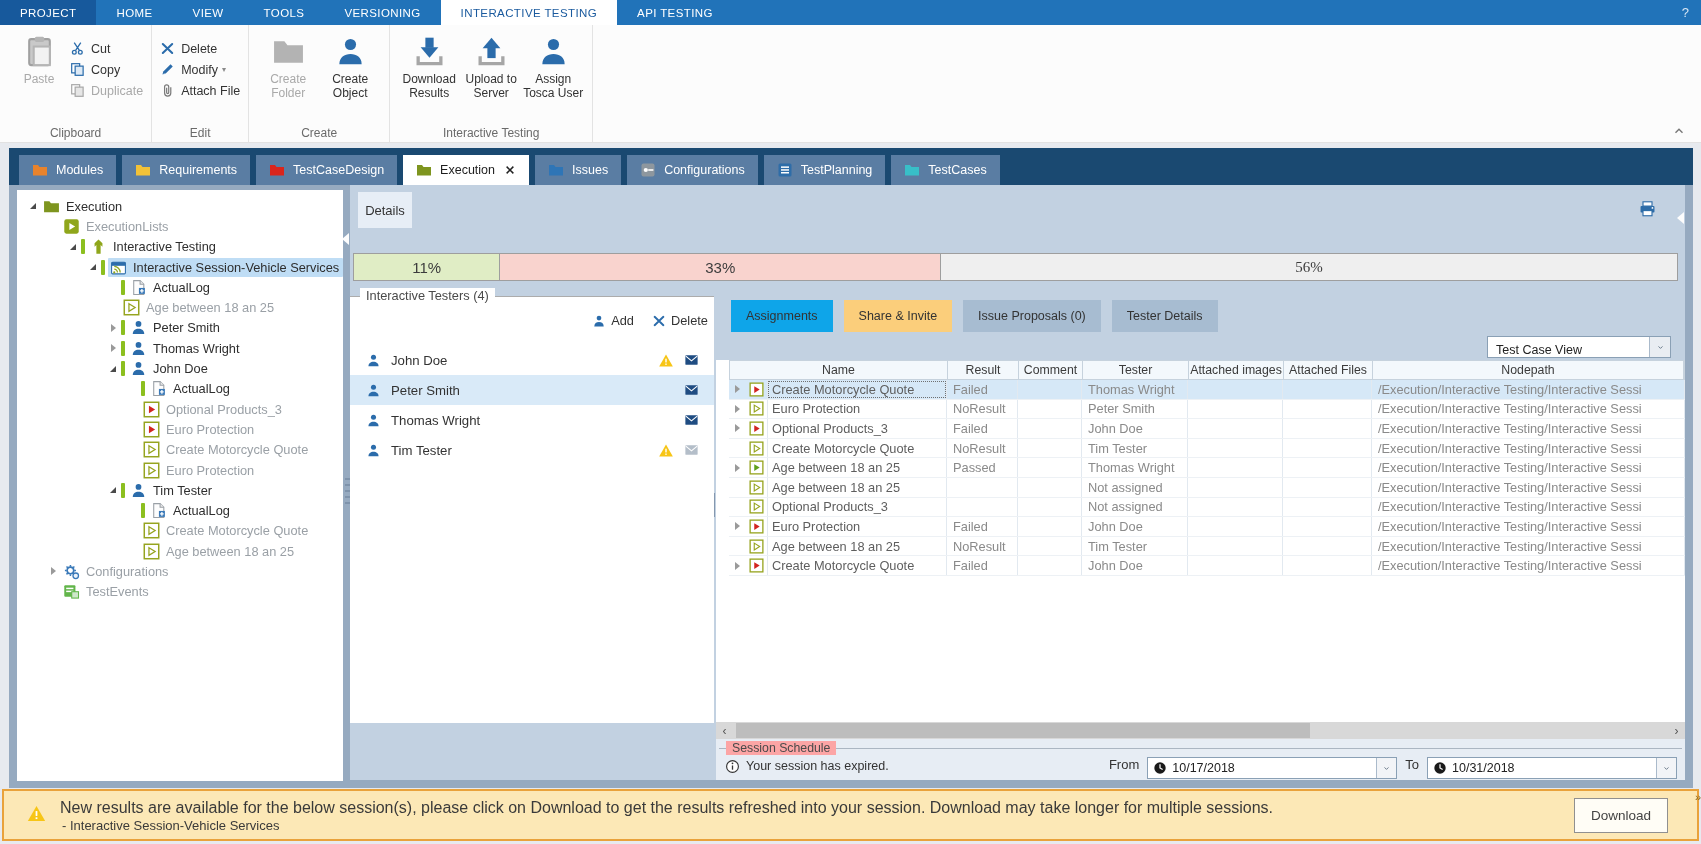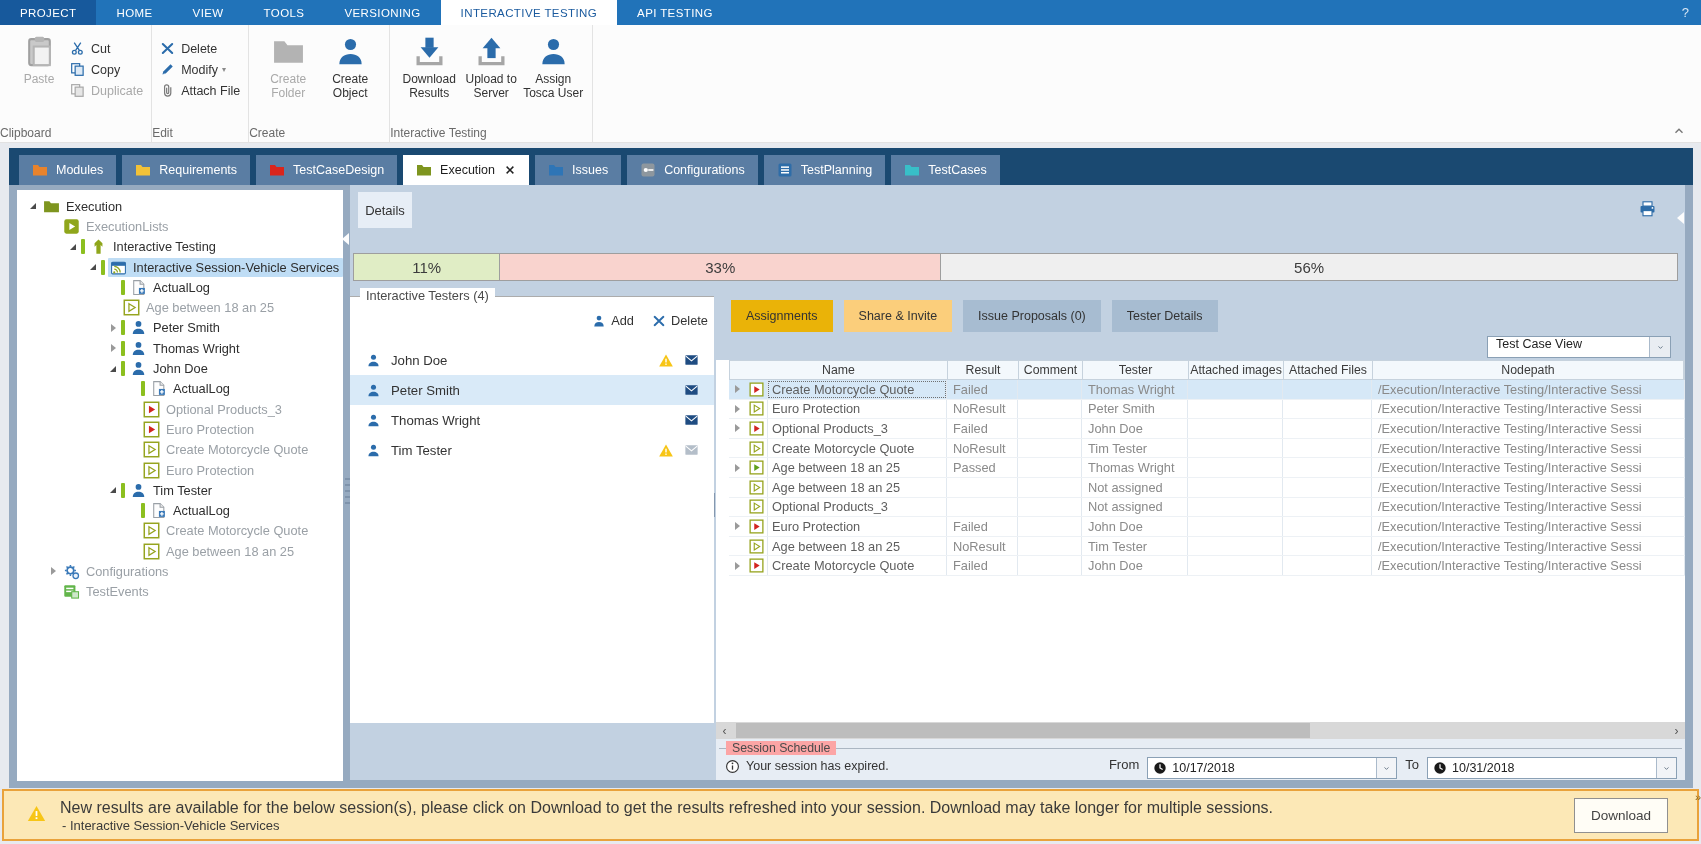--- a/index.html
+++ b/index.html
@@ -12,21 +12,21 @@
   .menubar{position:absolute;left:0;top:0;right:0;height:25px;background:#2173B9;display:flex;color:#fff;font-size:11.5px}
   .mi{display:flex;align-items:center;padding:0 20px;letter-spacing:.4px;cursor:default}
   .mi.dark{background:#17599C}
   .mi.active{background:#fff;color:#1A5A9E}
   .helpq{position:absolute;right:12px;top:0;height:25px;display:flex;align-items:center;color:#D8E6F4;font-size:13px}
 
   
   .ribbon{position:absolute;left:0;top:25px;right:0;height:117px;background:#FCFCFC;border-bottom:1px solid #E2E2E2}
   .rwrap{display:flex;height:100%}
   .rgroup{position:relative;border-right:1px solid #E3E3E3;padding:4px 8px 18px 8px;display:flex;align-items:flex-start}
-  .rlabel{position:absolute;bottom:2px;left:0;right:0;font-size:12px;color:#6A6A6A}
+  .rlabel{position:absolute;bottom:2px;left:0;right:0;text-align:center;font-size:12px;color:#6A6A6A}
   .rbig{width:62px;display:flex;flex-direction:column;align-items:center;padding-top:6px;font-size:12px;color:#333;text-align:center;line-height:14px}
   .rbig .bigico{width:33px;height:33px;margin-bottom:4px}
   .rbig.disabled{color:#A9A9A9}
   .rsmallcol{display:flex;flex-direction:column;padding-top:9px}
   .rsmall{display:flex;align-items:center;height:21px;font-size:12.5px;color:#333;white-space:nowrap}
   .rsmall .smico{width:15px;height:15px;margin-right:6px}
   .rsmall.disabled{color:#A9A9A9}
   .dd{color:#8A8A8A;font-size:8px;margin-left:4px}
   .rib-collapse{position:absolute;right:14px;bottom:4px;width:16px;height:14px}
 
@@ -79,23 +79,23 @@
   .tester .pic{width:15px;height:15px;margin-right:10px}
   .tester .warn{position:absolute;right:40px;width:16px;height:15px}
   .tester .mail{position:absolute;right:14px;width:17px;height:14px}
 
   .midgrip{position:absolute;left:364px;top:308px;width:3px;height:24px;border-left:1px solid #8598AF;border-right:1px solid #8598AF}
 
   
   .right{position:absolute;left:366px;top:110px;right:0;bottom:0}
   .ptabs{position:absolute;left:15px;top:5px;display:flex}
   .ptab{height:32px;display:flex;align-items:center;padding:0 15px;margin-right:11px;font-size:12.5px;color:#333;background:#A7BCD1;white-space:nowrap}
-  .ptab.active{background:#eab308}
+  .ptab.active{background:#0ea5e9}
   .ptab.amber{background:#FBCE7B}
-  .viewsel{position:absolute;top:41px;right:14px;width:184px;height:22px;background:#fff;border:1px solid #8AA0B5;display:flex;align-items:flex-start;font-size:12.5px;color:#222;box-sizing:border-box}
+  .viewsel{position:absolute;top:41px;right:14px;width:184px;height:22px;background:#fff;border:1px solid #8AA0B5;display:flex;align-items:flex-end;font-size:12.5px;color:#222;box-sizing:border-box}
   .viewsel .val{flex:1;padding-left:8px}
   .viewsel .vbtn{width:20px;height:100%;border-left:1px solid #AABACB;background:#E9EDF2;display:flex;align-items:center;justify-content:center}
   .caret10{width:9px;height:7px}
 
   .tableblock{position:absolute;left:0;right:0;top:65px;height:362px;background:#fff}
   .tbl{position:absolute;left:13px;top:0;right:0}
   .thead{display:flex;height:20px;background:#F3F8FC;border:1px solid #C6D2DD;box-sizing:border-box;font-size:12.3px;color:#3B3B3B}
   .th{display:flex;align-items:center;justify-content:center;border-right:1px solid #C6D2DD;box-sizing:border-box;overflow:hidden;white-space:nowrap}
   .w-c0{width:218px}.w-res{width:71px}.w-com{width:64px}.w-tes{width:106px}.w-img{width:95px}.w-fil{width:89px}.w-nod{flex:1;min-width:0}
   .trr{display:flex;height:19.6px;align-items:stretch;font-size:12.8px;color:#8A8A8A;border-bottom:1px solid #EDF1F5;box-sizing:border-box}
@@ -659,21 +659,21 @@
             <rect x="4" y="1.6" width="8" height="3.8" fill="#fff" stroke="#2E6DA8"></rect>
             <rect x="4" y="9.4" width="8" height="4.6" fill="#fff" stroke="#2E6DA8"></rect>
             <circle cx="12.4" cy="7" r=".8" fill="#fff"></circle>
           </svg>
         </span>
       <div class="collapse-r"></div>
 
       <div class="progress" id="progress">
           <div class="pseg" style="width: 11.1%; background: rgb(224, 237, 197);">11%</div>
           <div class="pseg" style="width: 33.3%; background: rgb(249, 211, 206);">33%</div>
-          <div class="pseg" style="width: 55.6%; background: rgb(239, 239, 239);">56%</div>
+          <div class="pseg" style="width: 55.6%; background: rgb(239, 239, 239); font-family: Liberation Serif, serif;">56%</div>
         </div>
 
       <div class="testers">
         <div class="testers-title">Interactive Testers (4)</div>
         <div class="adddel">
           <span class="aic icon" id="addic">
               <svg viewBox="0 0 16 16" xmlns="http://www.w3.org/2000/svg">
                 <circle cx="8" cy="4.6" r="2.7" fill="#2B6CAB"></circle>
                 <path d="M2.6 14.2c0-3.4 2.4-5 5.4-5s5.4 1.6 5.4 5z" fill="#2B6CAB"></path>
               </svg>

